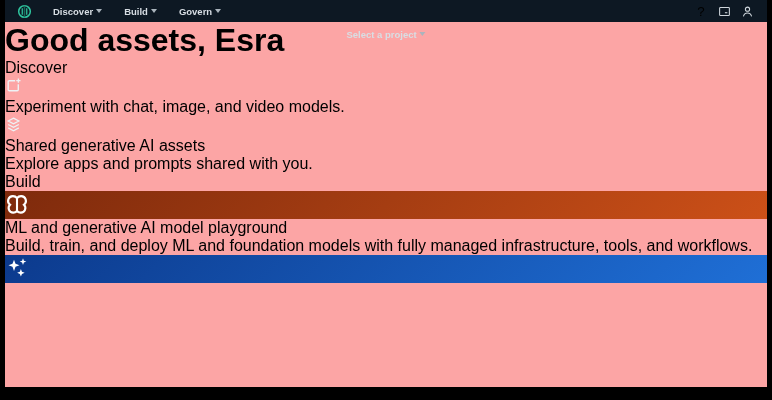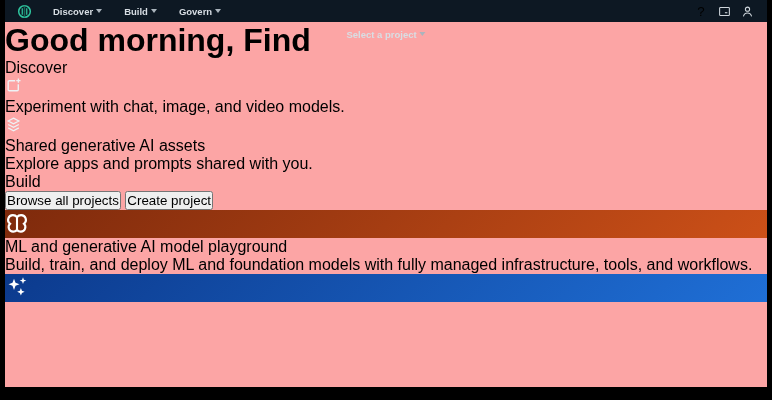--- a/index.html
+++ b/index.html
@@ -117,21 +117,21 @@
       <button class="icon-btn">
         <svg viewBox="0 0 16 16" width="13" height="13">
           <circle cx="8" cy="5.2" r="2.6" fill="none" stroke="#cfd6dc" stroke-width="1.3"></circle>
           <path d="M3 14c.6-3 2.6-4.2 5-4.2s4.4 1.2 5 4.2" fill="none" stroke="#cfd6dc" stroke-width="1.3"></path>
         </svg>
       </button>
     </div>
   </header>
 
   <section class="hero">
-    <h1 class="greeting">Good morning, Find</h1>
+    <h1 class="greeting">Good assets, Esra</h1>
     <div class="section-label">Discover</div>
     <div class="discover-row">
 
 
       <div class="d-card">
         <span class="d-icon">
           <svg viewBox="0 0 16 16" width="17" height="17">
             <path d="M9.5 3.5H4a1 1 0 0 0-1 1V12a1 1 0 0 0 1 1h7.5a1 1 0 0 0 1-1V6.8" fill="none" stroke="#eef2f5" stroke-width="1.3"></path>
             <path d="M12.6 1.4v4M10.6 3.4h4" stroke="#eef2f5" stroke-width="1.3"></path>
           </svg>
@@ -154,24 +154,20 @@
           <div class="d-desc">Explore apps and prompts shared with you.</div>
         </div>
       </div>
 
     </div>
   </section>
 
   <main class="build">
     <div class="build-head">
       <div class="section-label">Build</div>
-      <div class="actions">
-        <button class="btn-outline">Browse all projects</button>
-        <button class="btn-primary">Create project</button>
-      </div>
     </div>
 
     <div class="grid">
 
       <div class="b-card">
         <div class="tile" style="background: linear-gradient(135deg, rgb(126, 42, 12), rgb(204, 80, 24));">
           <svg viewBox="0 0 16 16" width="24" height="24">
             <path d="M10.7 3.4c-1.1 0-2.1.5-2.7 1.3-.6-.8-1.6-1.3-2.7-1.3a3.2 3.2 0 0 0-1.9 5.8 3 3 0 0 0 2.1 5.2c1 0 1.8-.4 2.5-1.1.7.7 1.5 1.1 2.5 1.1a3 3 0 0 0 2.1-5.2 3.2 3.2 0 0 0-1.9-5.8z" fill="none" stroke="#fff" stroke-width="1.4"></path>
             <path d="M8 4.7v8.6" stroke="#fff" stroke-width="1.4"></path>
           </svg>

